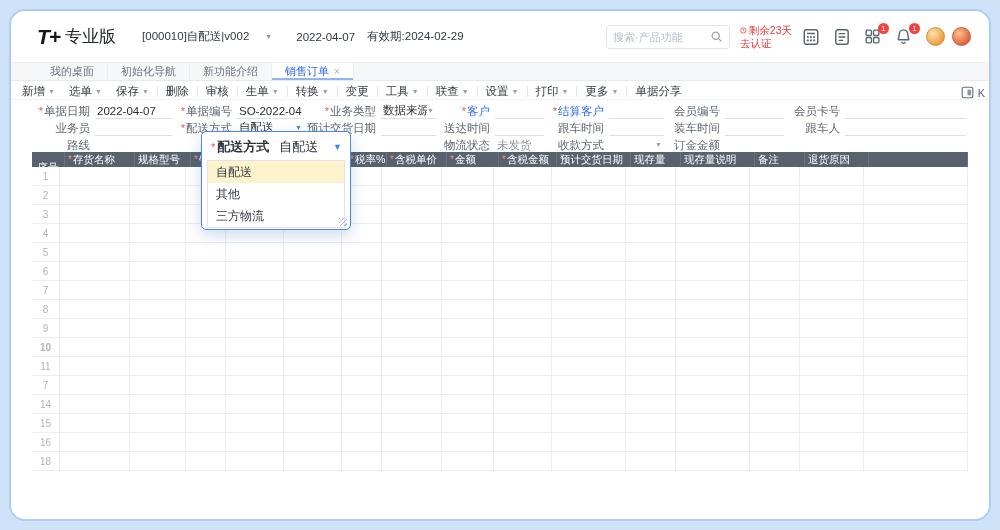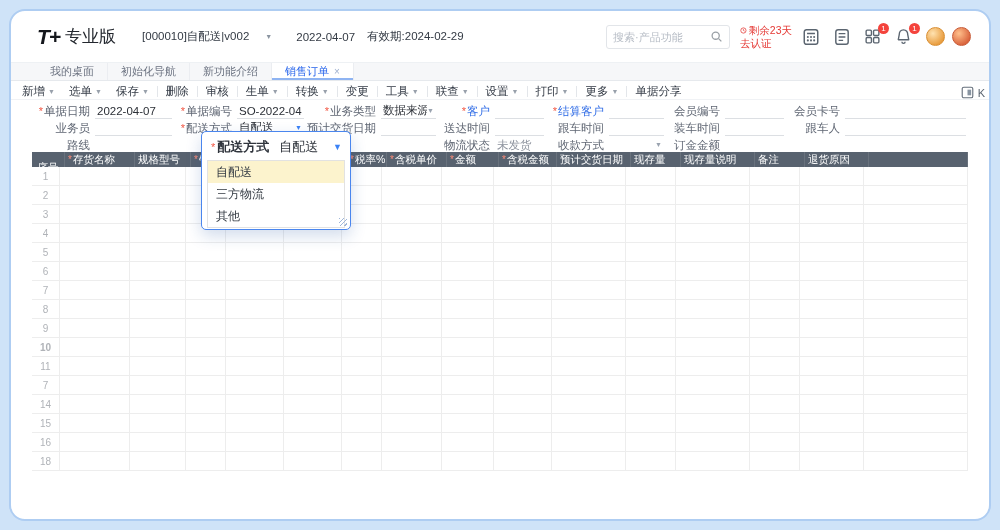--- a/index.html
+++ b/index.html
@@ -791,20 +791,20 @@
 
     <div class="dd-panel">
       <div class="dd-head">
         <span class="star">*</span>
         <span class="dd-label">配送方式</span>
         <span class="dd-value">自配送</span>
         <span class="dd-caret">▼</span>
       </div>
       <div class="dd-options" id="dd-options">
           <div class="dd-opt sel">自配送</div>
+          <div class="dd-opt">其他</div>
           <div class="dd-opt">三方物流</div>
-          <div class="dd-opt">其他</div>
         </div>
       <div class="dd-grip"></div>
     </div>
 
   </div>
 </div>
 
 </body></html>

